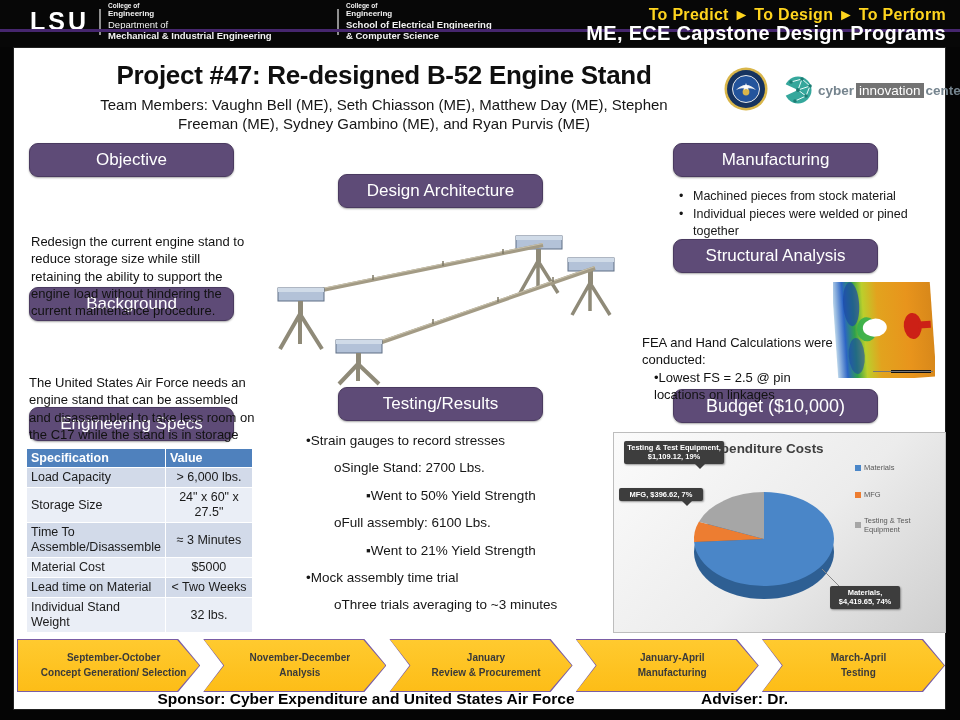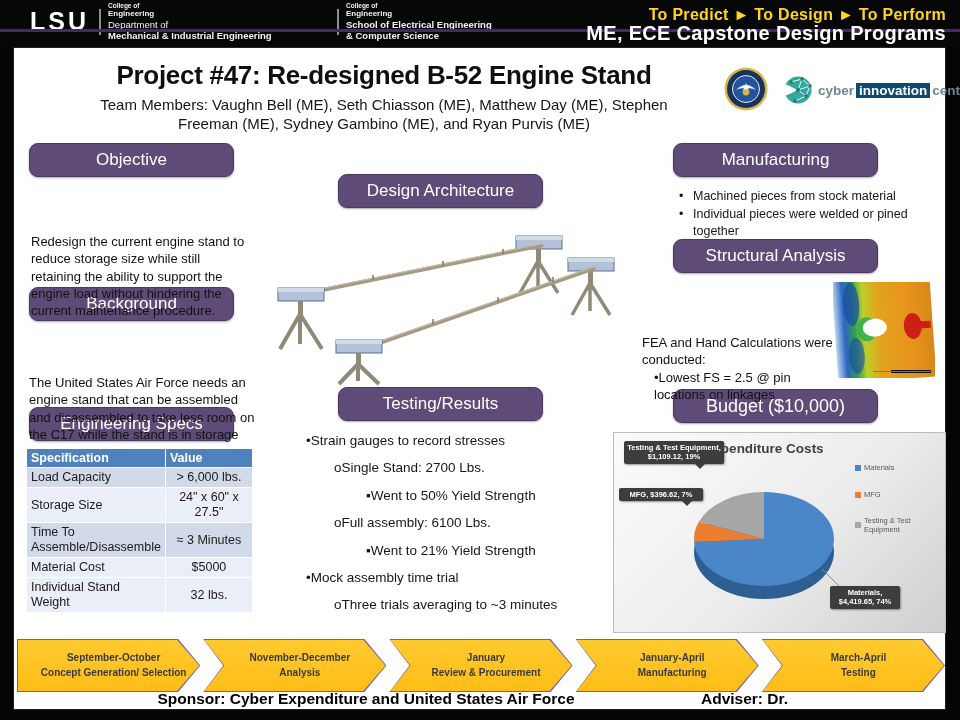--- a/index.html
+++ b/index.html
@@ -24,21 +24,21 @@
   #poster { position:absolute; left:13px; top:47px; width:933px; height:663px; background:#fff; border:1px solid #222; }
 
   .page-title { position:absolute; left:20px; top:12px; width:700px; text-align:center;
                 font-size:26px; font-weight:bold; color:#0f0f0f; letter-spacing:-.3px; }
   .team { position:absolute; left:55px; top:47px; width:630px; text-align:center; font-size:15px; color:#151515; line-height:1.28; }
 
   
   .af-seal { position:absolute; left:709px; top:18px; width:46px; height:46px; }
   .cyber-logo { position:absolute; left:768px; top:26px; display:flex; align-items:center; gap:4px; }
   .cyber-text { font-size:13.5px; color:#75848e; font-weight:600; display:flex; align-items:center; gap:2px; }
-  .cyber-text .inno { background:#0c4a6e; color:#fff; padding:0 3px; font-weight:700; }
+  .cyber-text .inno { background:#737373; color:#fff; padding:0 3px; font-weight:400; }
 
   
   .hdr { position:absolute; width:205px; height:34px; background:#5e4b77; border:1px solid #4a3a60;
          border-radius:9px; color:#fff; font-size:17px; display:flex; align-items:center; justify-content:center;
          box-shadow:0 1px 2px rgba(0,0,0,.35); }
   #h-objective { left:15px;  top:95px;  }
   #h-background{ left:15px;  top:239px; }
   #h-specs     { left:15px;  top:359px; }
   #h-design    { left:324px; top:126px; }
   #h-testing   { left:324px; top:339px; }
@@ -206,20 +206,24 @@
             <td>Storage Size</td>
             <td>24" x 60" x 27.5"</td>
           </tr>
         <tr class="odd">
             <td>Time To Assemble/Disassemble</td>
             <td>≈ 3 Minutes</td>
           </tr>
         <tr class="even">
             <td>Material Cost</td>
             <td>$5000</td>
+          </tr>
+        <tr class="odd">
+            <td>Lead time on Material</td>
+            <td>&lt; Two Weeks</td>
           </tr>
         <tr class="even">
             <td>Individual Stand Weight</td>
             <td>32 lbs.</td>
           </tr>
       </tbody>
     </table>
 
     <svg id="stand-art" viewBox="0 0 382 170">
 

